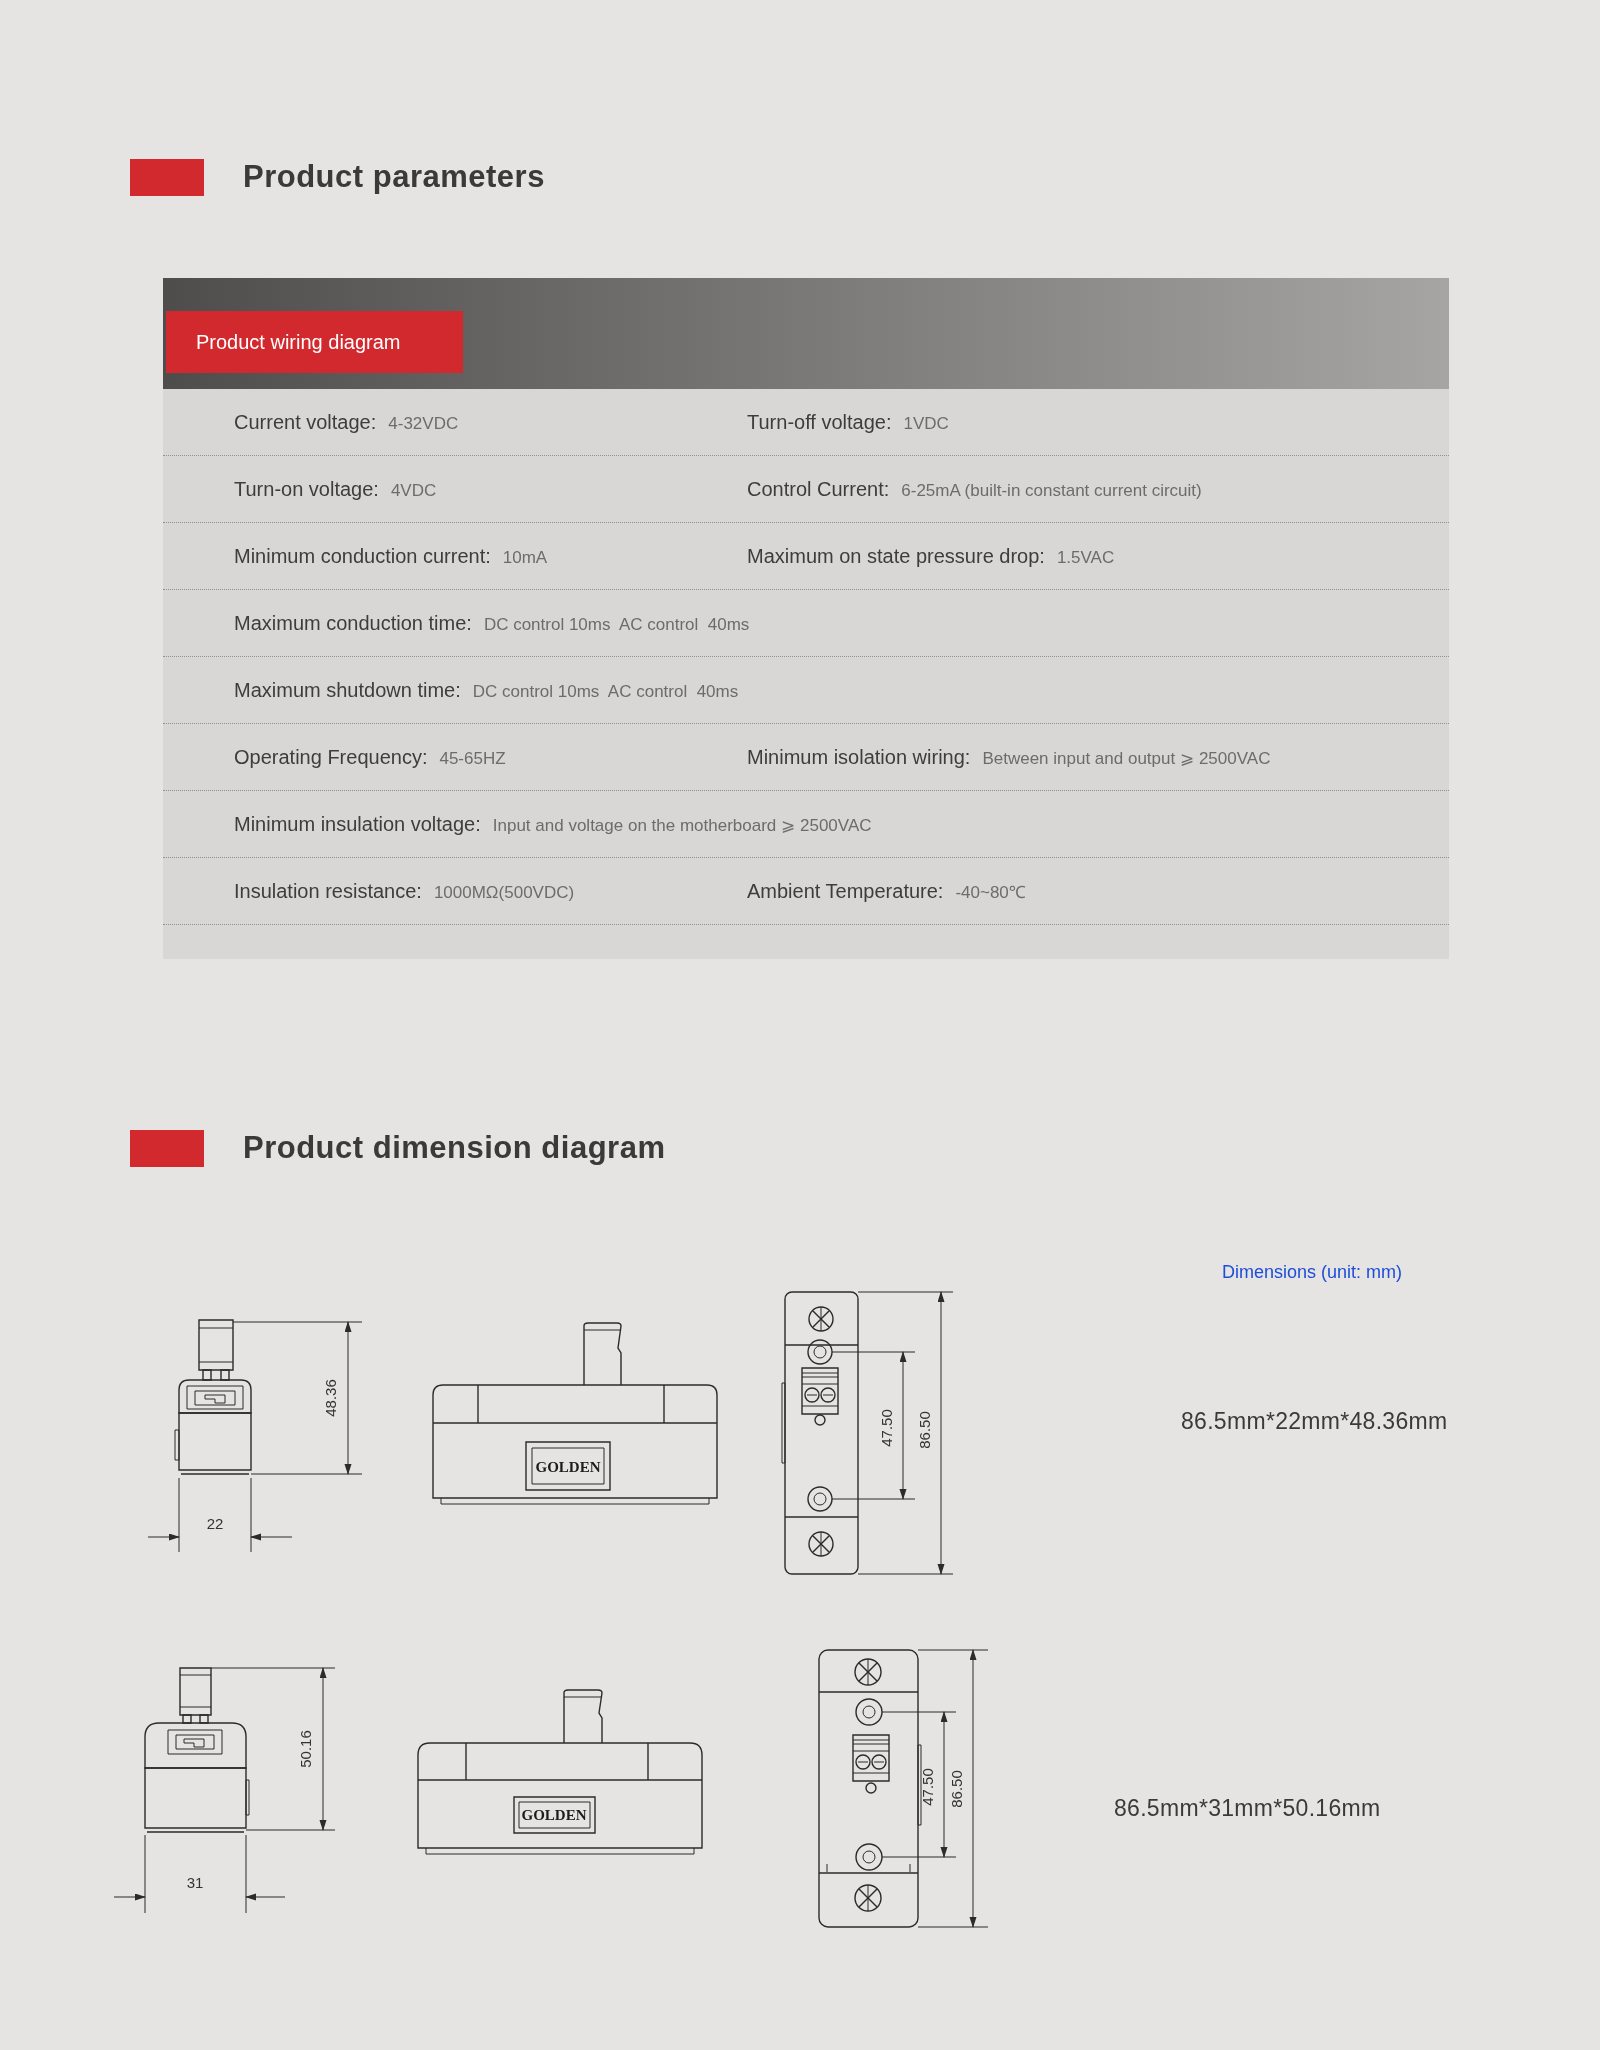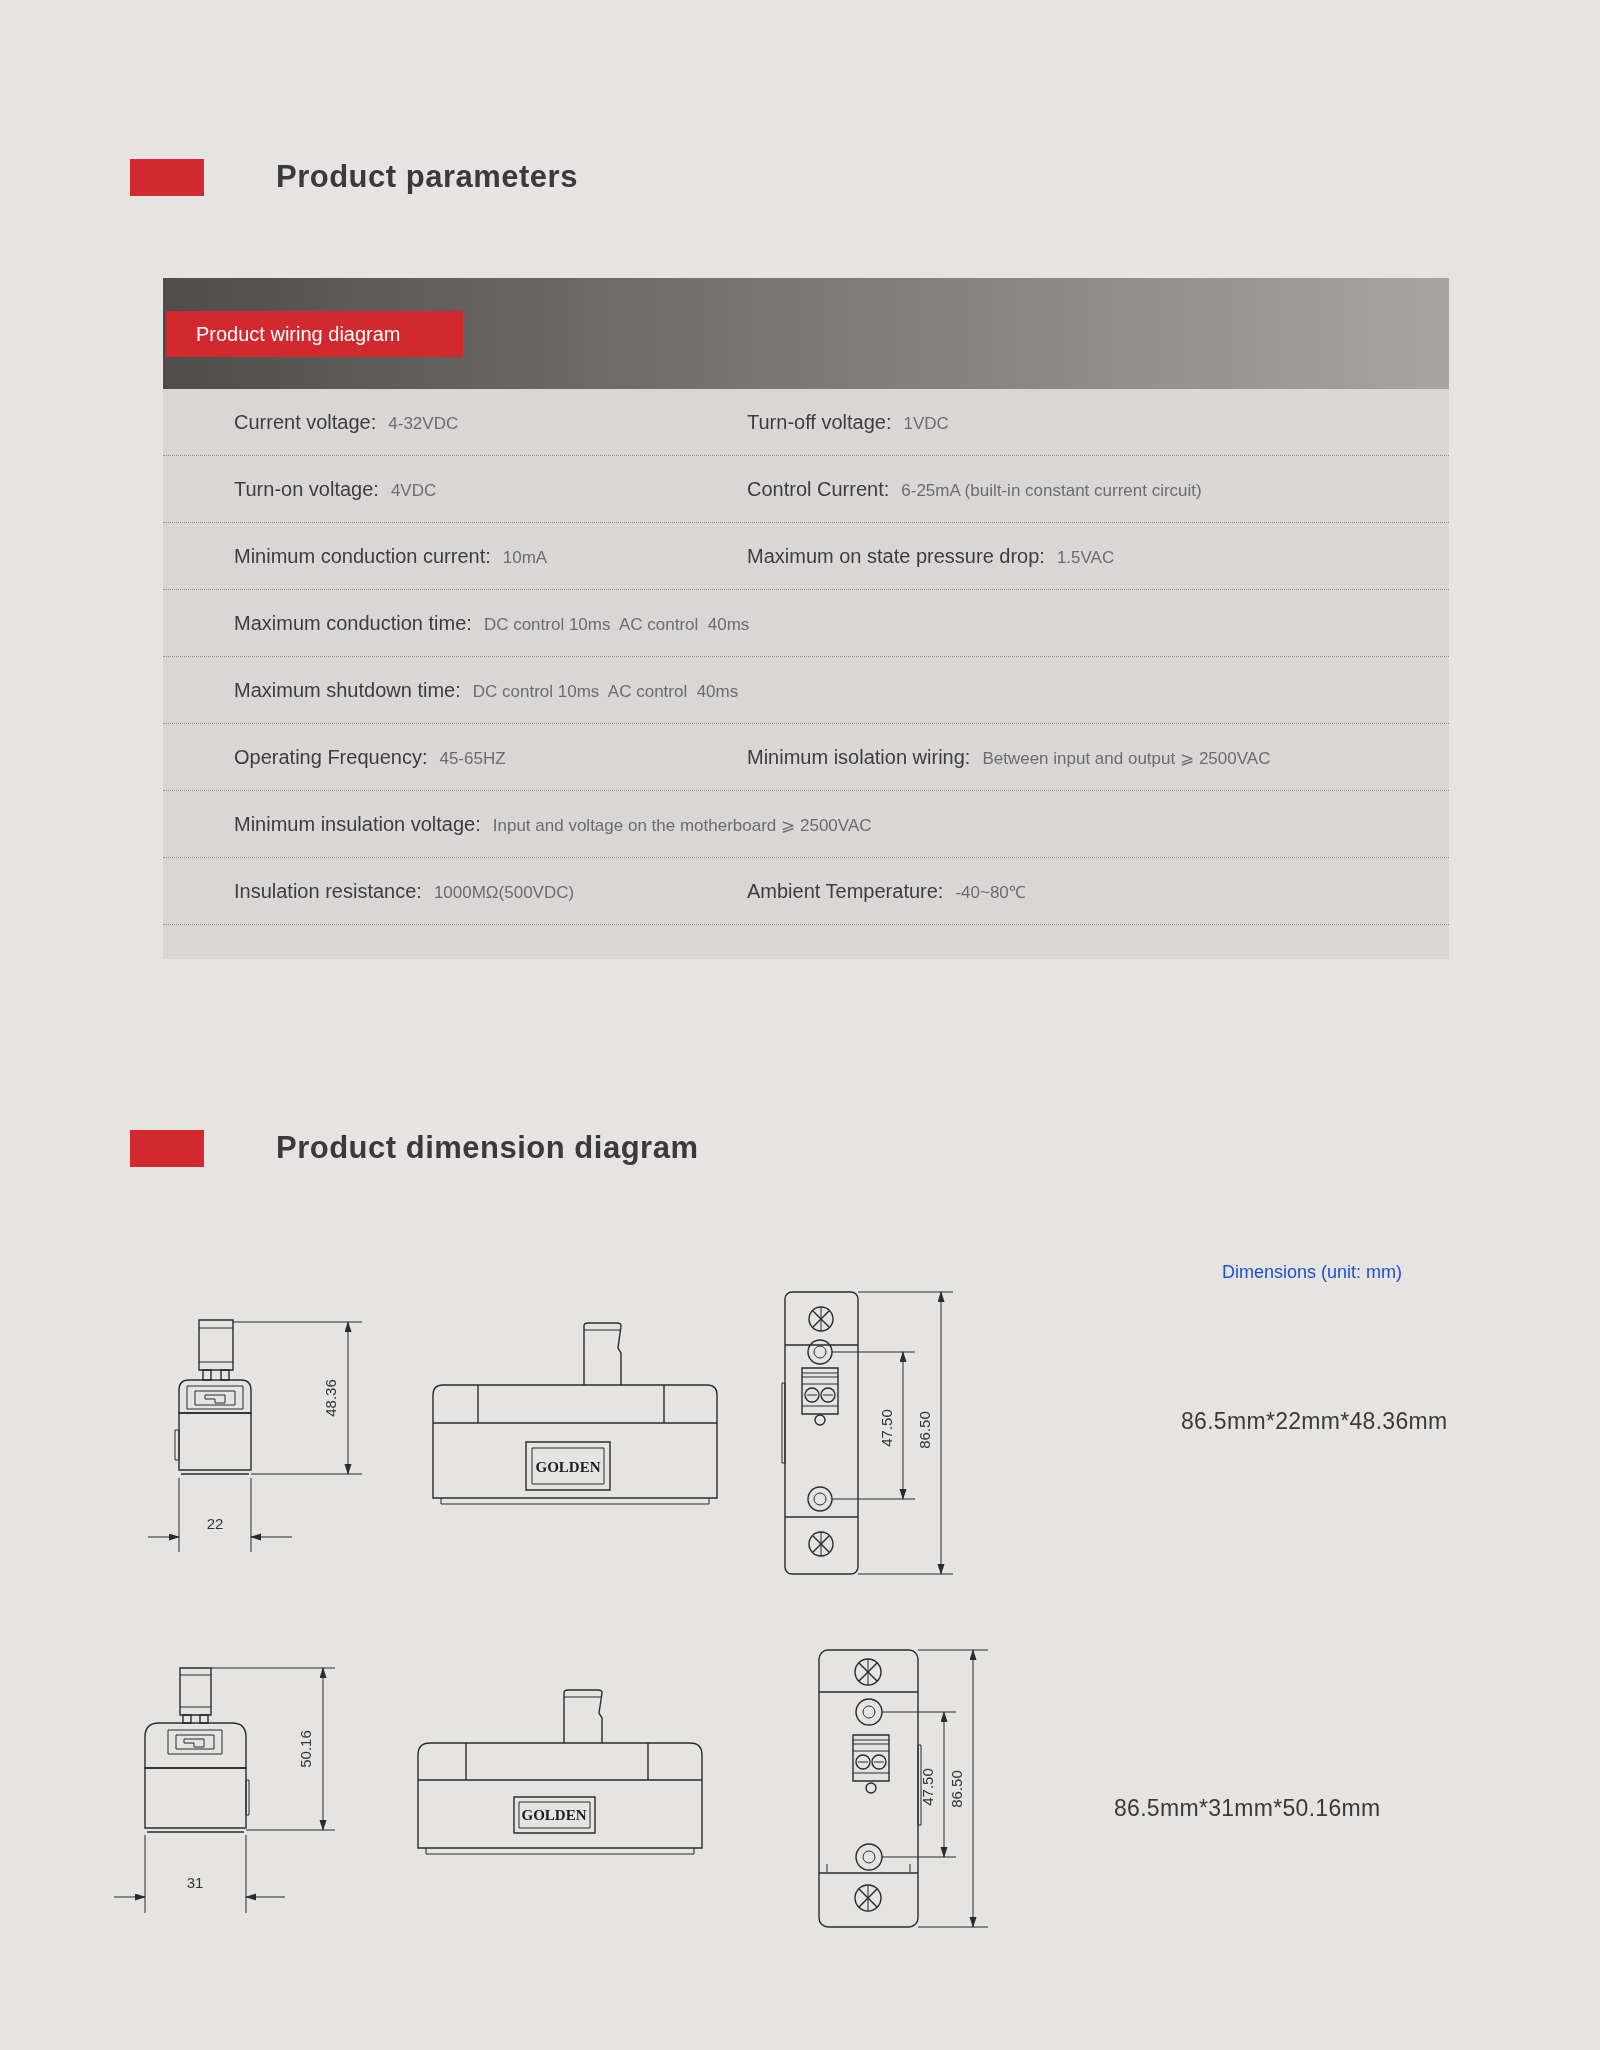--- a/index.html
+++ b/index.html
@@ -2,26 +2,26 @@
 <html><head>
 <meta charset="utf-8">
 <style>
   html,body{margin:0;padding:0;}
   body{width:1600px;height:2050px;background:#e5e4e3;position:relative;
        font-family:"Liberation Sans",sans-serif;overflow:hidden;}
 
   
   .sec-head{position:absolute;left:130px;display:flex;align-items:center;height:40px;}
   .sec-head .marker{width:74px;height:37px;background:#d2292e;}
-  .sec-head .title{margin-left:72px;font-size:31px;font-weight:bold;color:#3b393a;letter-spacing:.5px;}
+  .sec-head .title{margin-left:39px;font-size:31px;font-weight:bold;color:#3b393a;letter-spacing:.5px;}
 
   
   .wtable{position:absolute;left:163px;top:278px;width:1286px;}
   .wt-header{height:111px;background:linear-gradient(to right,#4e4d4b,#a6a5a4);position:relative;}
-  .wt-tag{position:absolute;left:3px;top:33px;width:267px;height:46px;background:#d2292e;
+  .wt-tag{position:absolute;left:3px;top:33px;width:267px;height:62px;background:#d2292e;
           color:#ffffff;font-size:20px;display:flex;align-items:center;padding-left:30px;}
   .wt-body{background:#d8d7d6;padding-bottom:34px;}
   .t-row{position:relative;height:66px;border-bottom:1px dotted #8f8f8f;}
   .cell{position:absolute;top:50%;transform:translateY(-50%);white-space:pre;}
   .c1{left:71px;} .c2{left:584px;}
   .lbl{font-size:20px;color:#3e3c3d;}
   .val{font-size:17px;color:#6d6b6c;margin-left:12px;}
 
   
   .dim-note{position:absolute;left:1222px;top:1262px;font-size:18px;color:#1d4ed8;}

